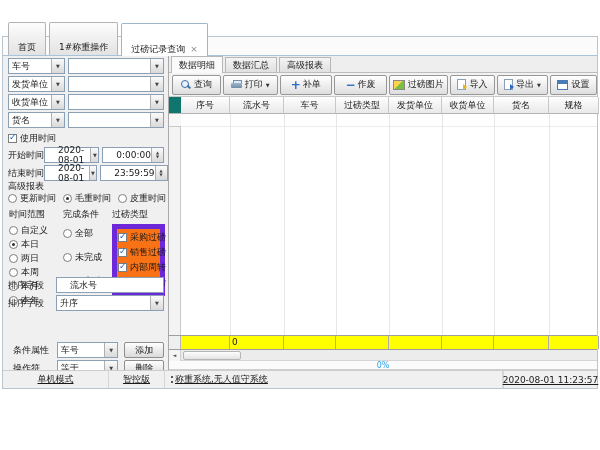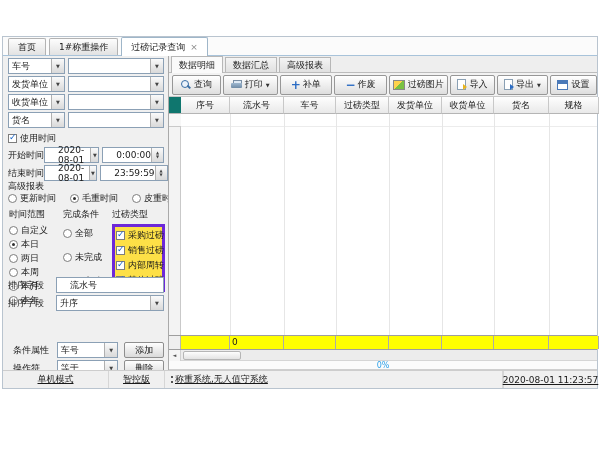--- a/index.html
+++ b/index.html
@@ -3,21 +3,21 @@
 <meta charset="utf-8">
 <style>
   * { box-sizing: border-box; margin: 0; padding: 0; }
   html,body { width: 600px; height: 450px; background: #fff; }
   body { font-family: "DejaVu Sans", "Liberation Sans", sans-serif; font-size: 9px; color: #1a1a1a; position: relative; overflow: hidden; }
 
   .app { position: absolute; left: 2px; top: 36px; width: 596px; height: 353px; background: #f0f0f0; border: 1px solid #b9c4cf; display: flex; flex-direction: column; }
 
   
   .tabbar { height: 19px; background: #fbfbfb; border-bottom: 1px solid #a8c3da; display: flex; align-items: flex-end; padding-left: 5px; flex: 0 0 auto; }
-  .tab { height: 17px; line-height: 16px; padding: 0 9px; margin-right: 3px; border: 1px solid #b3b3b3; border-bottom: none; border-radius: 2px 2px 0 0; background: linear-gradient(#fdfdfd,#e2e2e2); white-space: nowrap; }
+  .tab { height: 17px; line-height: 16px; padding: 16px 9px; margin-right: 3px; border: 1px solid #b3b3b3; border-bottom: none; border-radius: 2px 2px 0 0; background: linear-gradient(#fdfdfd,#e2e2e2); white-space: nowrap; }
   .tab.active { background: #fff; height: 19px; line-height: 18px; margin-bottom: -1px; border-color: #9fb6c9; }
   .tab .close { color: #8a8a8a; margin-left: 5px; font-size: 9px; }
 
   .main { flex: 1 1 auto; display: flex; min-height: 0; }
 
   
   .lpanel { width: 166px; flex: 0 0 166px; background: #f0f0f0; border-right: 1px solid #a9a9a9; position: relative; overflow: hidden; }
   .lrow { position: absolute; left: 5px; right: 4px; height: 16px; display: flex; align-items: center; }
   .lbl { white-space: nowrap; }
   .combo { background: #fff; border: 1px solid #8ba0b5; height: 16px; display: flex; align-items: center; padding-left: 3px; position: relative; overflow: hidden; }
@@ -170,21 +170,21 @@
             <span class="spin">
               <span>▲</span>
               <span>▼</span>
             </span>
           </div>
       </div>
 
       <div class="lrow" style="top:125px;height:11px">
           <span class="lbl">高级报表</span>
         </div>
-      <div class="lrow optline" style="top:137px;height:11px;gap:14px">
+      <div class="lrow optline" style="top:137px;height:11px;gap:7px">
         <span class="optline">
             <span class="radio"></span>
             <span>更新时间</span>
           </span>
         <span class="optline">
             <span class="radio sel"></span>
             <span>毛重时间</span>
           </span>
         <span class="optline">
             <span class="radio"></span>
@@ -231,21 +231,21 @@
             <span>未完成</span>
           </div>
         <div class="optline" style="margin-top:11px">
             <span class="radio sel"></span>
             <span>已完成</span>
           </div>
       </div>
 
       <div style="position:absolute;left:109px;top:152px;width:53px">
         <div class="lbl">过磅类型</div>
-        <div style="border:3px solid #6d28d9;background:#fde047;margin-top:3px;padding:2px 1px">
+        <div style="border:5px solid #6d28d9;background:#f97316;margin-top:3px;padding:2px 1px">
           <div class="optline">
               <span class="cb on"></span>
               <span>采购过磅</span>
             </div>
           <div class="optline" style="margin-top:2px">
               <span class="cb on"></span>
               <span>销售过磅</span>
             </div>
           <div class="optline" style="margin-top:2px">
               <span class="cb on"></span>

